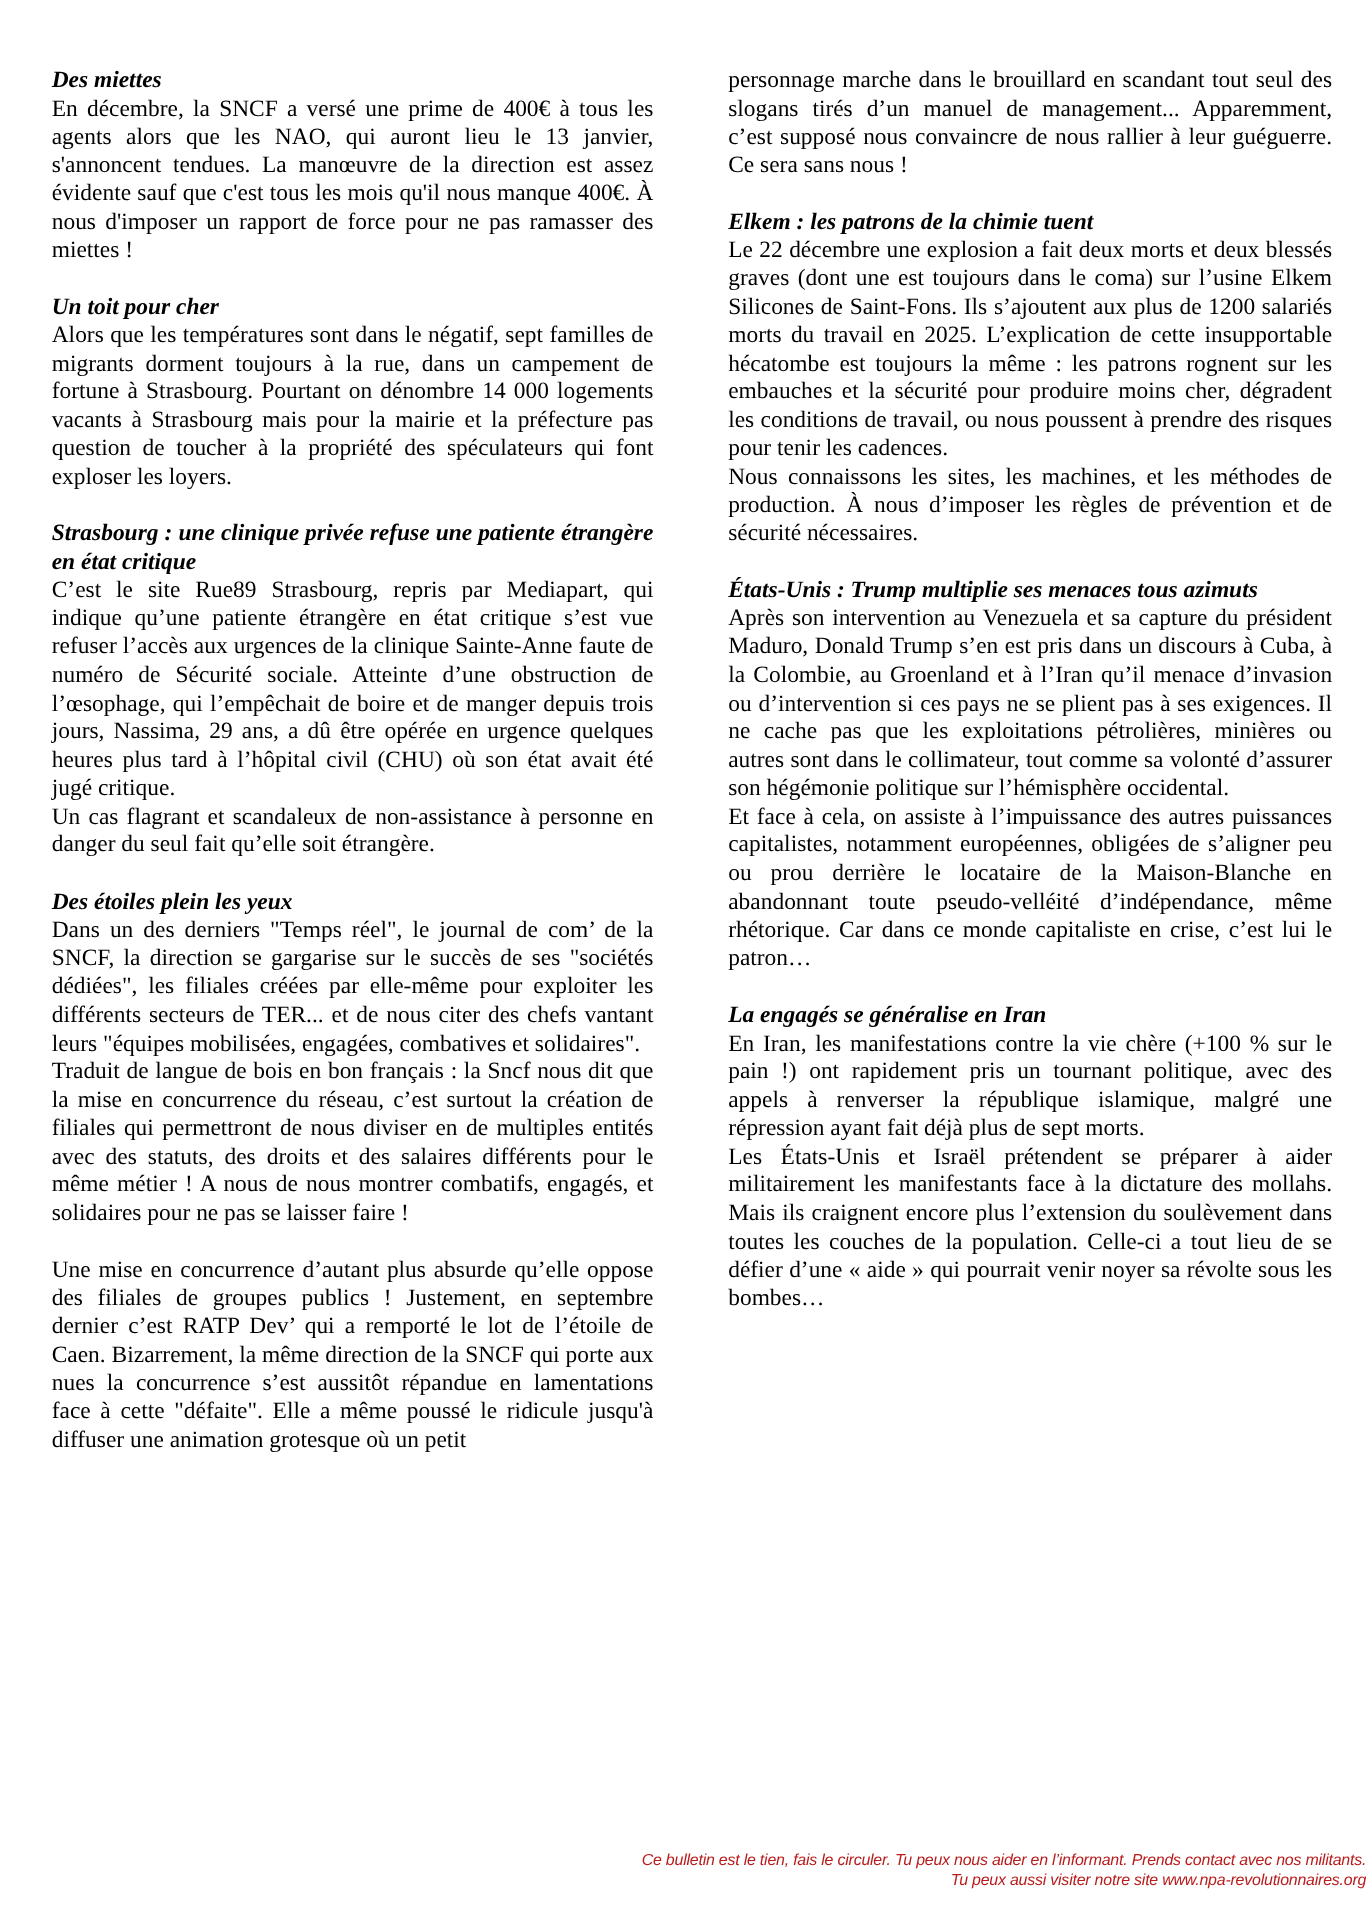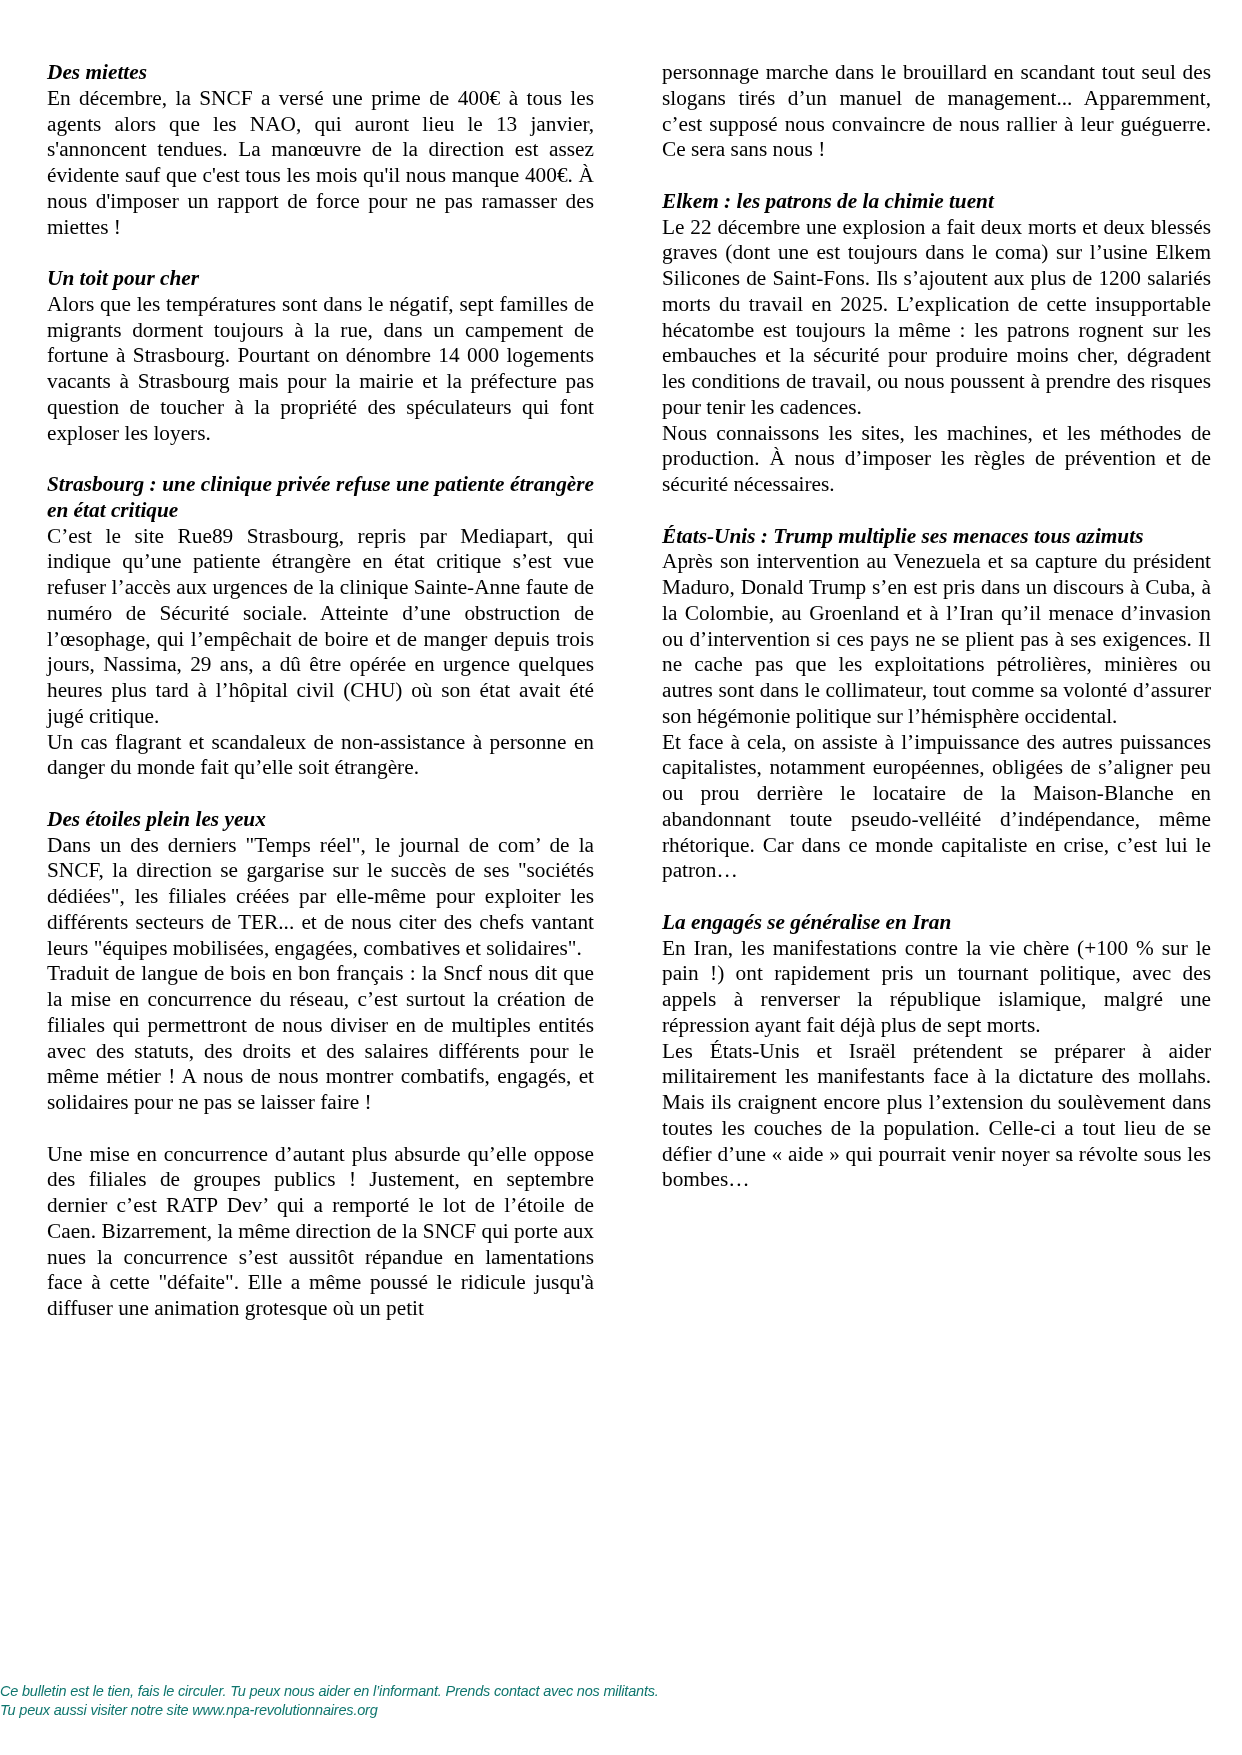--- a/index.html
+++ b/index.html
@@ -16,42 +16,42 @@
   .article { margin: 0 0 25.75px 0; }
   .article h2 {
     margin: 0; font-size: 21.3px; line-height: 25.75px;
     font-weight: bold; font-style: italic; text-align: justify;
   }
   .article p { margin: 0; text-align: justify; }
   .footer {
     position: absolute; left: 0; width: 1242px; top: 1666px;
     font-family: "Liberation Sans", "DejaVu Sans", sans-serif;
     font-style: italic; font-size: 14.5px; line-height: 19px;
-    text-align: left; color: #0f766e; letter-spacing: -0.2px;
+    text-align: right; color: #b91c1c; letter-spacing: -0.2px;
   }
   .footer div { margin: 0; }
 </style>
 </head>
 <body>
 
 <div class="page">
 
   <div class="col col-left">
     <div class="article">
       <h2>Des miettes</h2>
       <p>En décembre, la SNCF a versé une prime de 400€ à tous les agents alors que les NAO, qui auront lieu le 13 janvier, s'annoncent tendues. La manœuvre de la direction est assez évidente sauf que c'est tous les mois qu'il nous manque 400€. À nous d'imposer un rapport de force pour ne pas ramasser des miettes !</p>
     </div>
     <div class="article">
       <h2>Un toit pour cher</h2>
       <p>Alors que les températures sont dans le négatif, sept familles de migrants dorment toujours à la rue, dans un campement de fortune à Strasbourg. Pourtant on dénombre 14 000 logements vacants à Strasbourg mais pour la mairie et la préfecture pas question de toucher à la propriété des spéculateurs qui font exploser les loyers.</p>
     </div>
     <div class="article">
       <h2>Strasbourg : une clinique privée refuse une patiente étrangère en état critique</h2>
       <p>C’est le site Rue89 Strasbourg, repris par Mediapart, qui indique qu’une patiente étrangère en état critique s’est vue refuser l’accès aux urgences de la clinique Sainte-Anne faute de numéro de Sécurité sociale. Atteinte d’une obstruction de l’œsophage, qui l’empêchait de boire et de manger depuis trois jours, Nassima, 29 ans, a dû être opérée en urgence quelques heures plus tard à l’hôpital civil (CHU) où son état avait été jugé critique.</p>
-      <p>Un cas flagrant et scandaleux de non-assistance à personne en danger du monde fait qu’elle soit étrangère.</p>
+      <p>Un cas flagrant et scandaleux de non-assistance à personne en danger du seul fait qu’elle soit étrangère.</p>
     </div>
     <div class="article">
       <h2>Des étoiles plein les yeux</h2>
       <p>Dans un des derniers "Temps réel", le journal de com’ de la SNCF, la direction se gargarise sur le succès de ses "sociétés dédiées", les filiales créées par elle-même pour exploiter les différents secteurs de TER... et de nous citer des chefs vantant leurs "équipes mobilisées, engagées, combatives et solidaires".</p>
       <p>Traduit de langue de bois en bon français : la Sncf nous dit que la mise en concurrence du réseau, c’est surtout la création de filiales qui permettront de nous diviser en de multiples entités avec des statuts, des droits et des salaires différents pour le même métier ! A nous de nous montrer combatifs, engagés, et solidaires pour ne pas se laisser faire !</p>
     </div>
     <div class="article">
       <p>Une mise en concurrence d’autant plus absurde qu’elle oppose des filiales de groupes publics ! Justement, en septembre dernier c’est RATP Dev’ qui a remporté le lot de l’étoile de Caen. Bizarrement, la même direction de la SNCF qui porte aux nues la concurrence s’est aussitôt répandue en lamentations face à cette "défaite". Elle a même poussé le ridicule jusqu'à diffuser une animation grotesque où un petit</p>
     </div>
   </div>

